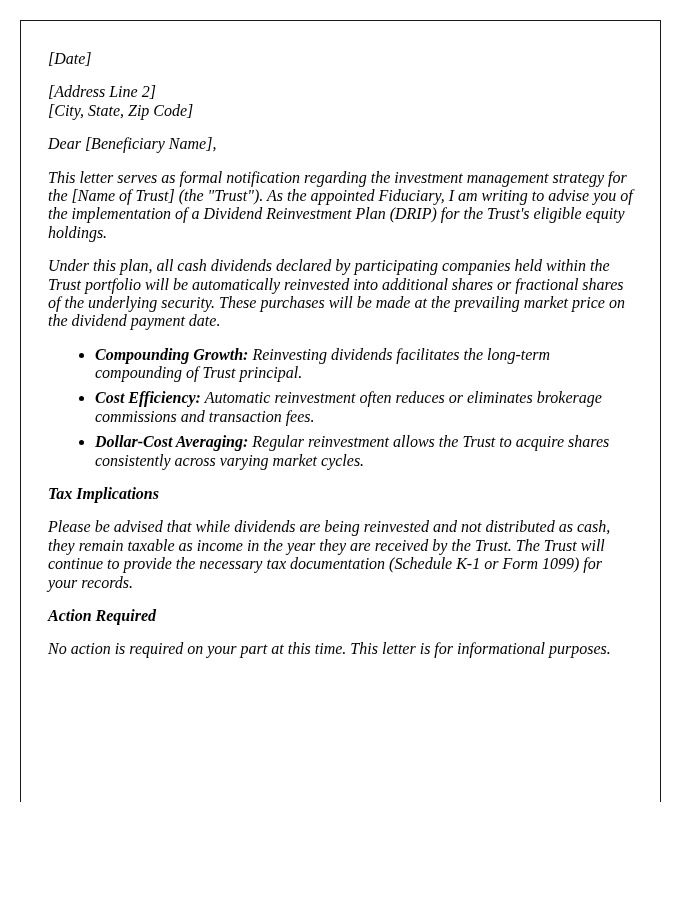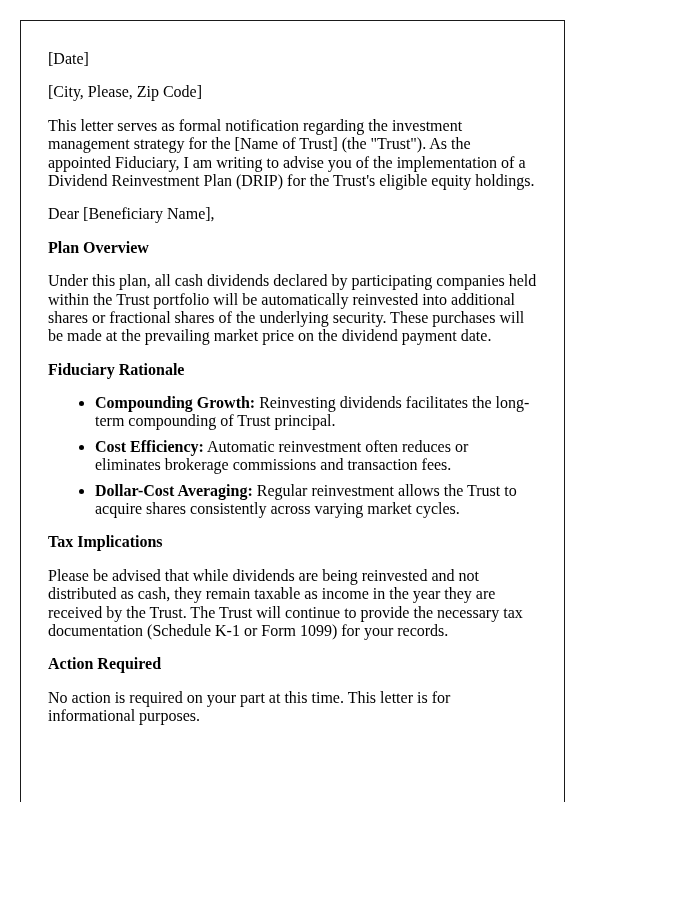--- a/index.html
+++ b/index.html
@@ -14,56 +14,56 @@
     font-family: "Liberation Serif", serif;
     font-size: 16px;
     line-height: 1.15;
     color: #000000;
     overflow: hidden;
   }
   .letter {
     position: absolute;
     left: 20px;
     top: 20px;
-    width: 545px;
+    width: 641px;
     height: 782px;
     box-sizing: border-box;
     border: 1px solid #1a1a1a;
     border-bottom: none;   
     padding: 14px 27px 0 27px;
     overflow: hidden;
     background: #ffffff;
+    font-style: italic;
   }
   .letter p { margin: 15px 0; }
   .letter ul { margin: 15px 0; padding-left: 40px; }
   .letter li { margin: 7px; }
   .bold { font-weight: bold; }
   .address-block span { display: block; }
 </style>
 </head>
 <body>
 
 <div class="letter">
 
   <p>[Date]</p>
 
   <p class="address-block">
-    <span>[City, Please, Zip Code]</span>
+    <span>[Address Line 2]</span>
+    <span>[City, State, Zip Code]</span>
   </p>
 
 
+  <p>Dear [Beneficiary Name],</p>
+
   <p>This letter serves as formal notification regarding the investment management strategy for the [Name of Trust] (the "Trust"). As the appointed Fiduciary, I am writing to advise you of the implementation of a Dividend Reinvestment Plan (DRIP) for the Trust's eligible equity holdings.</p>
 
-  <p>Dear [Beneficiary Name],</p>
-
-  <p class="bold">Plan Overview</p>
 
   <p>Under this plan, all cash dividends declared by participating companies held within the Trust portfolio will be automatically reinvested into additional shares or fractional shares of the underlying security. These purchases will be made at the prevailing market price on the dividend payment date.</p>
 
-  <p class="bold">Fiduciary Rationale</p>
 
 
   <ul>
     <li><strong>Compounding Growth:</strong> <span>Reinvesting dividends facilitates the long-term compounding of Trust principal.</span></li>
     <li><strong>Cost Efficiency:</strong> <span>Automatic reinvestment often reduces or eliminates brokerage commissions and transaction fees.</span></li>
     <li><strong>Dollar-Cost Averaging:</strong> <span>Regular reinvestment allows the Trust to acquire shares consistently across varying market cycles.</span></li>
   </ul>
 
   <p class="bold">Tax Implications</p>
 

